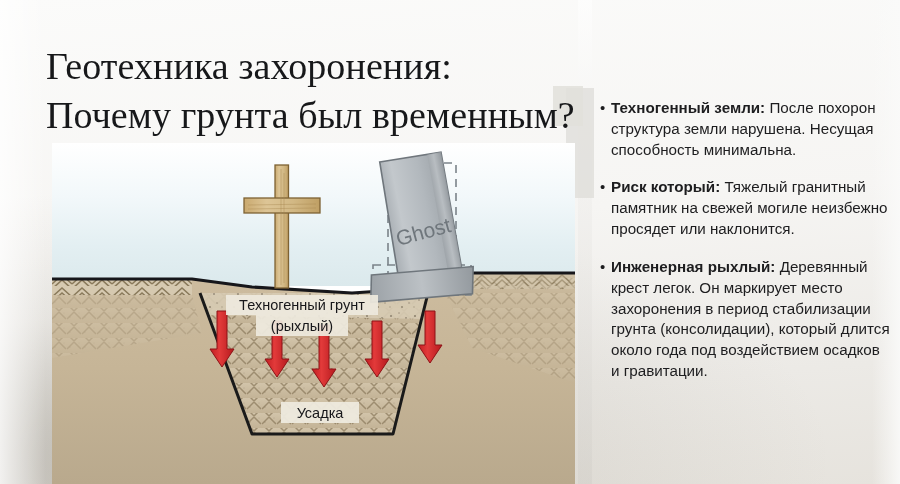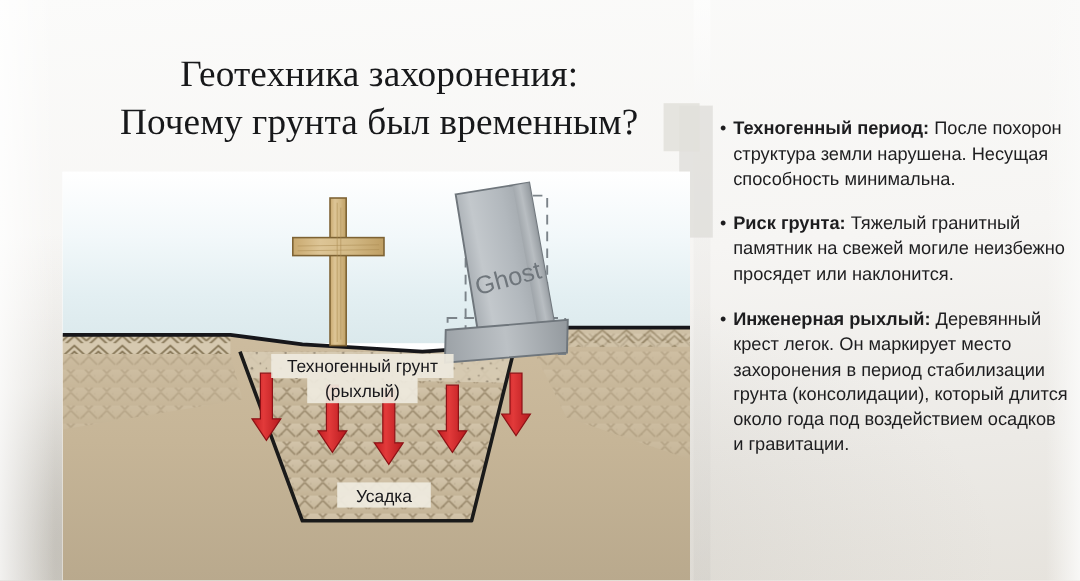--- a/index.html
+++ b/index.html
@@ -19,21 +19,21 @@
   .bg-band{position:absolute;pointer-events:none;}
   .band-a{left:578px;top:0;width:14px;height:484px;background:linear-gradient(180deg,rgba(255,255,255,0.55),rgba(208,205,199,0.45));}
   .band-b{left:566px;top:88px;width:28px;height:110px;background:rgba(222,220,216,0.75);}
   .band-c{left:872px;top:0;width:28px;height:484px;background:linear-gradient(90deg,rgba(255,255,255,0),rgba(250,250,249,0.9));}
   .band-d{left:0;top:0;width:46px;height:484px;background:linear-gradient(90deg,rgba(255,255,255,0.75),rgba(255,255,255,0));}
 
   
   #title{
     position:absolute;left:46px;top:42px;width:540px;
     font-family:"Liberation Serif", serif;
-    font-size:31px;line-height:1.30;color:#17181a;letter-spacing:0.1px;text-align:center;
+    font-size:38px;line-height:1.30;color:#17181a;letter-spacing:0.1px;
   }
   #title .l{display:block;white-space:nowrap;}
   .title-chip{position:absolute;left:553px;top:86px;width:30px;height:40px;background:rgba(226,224,219,0.85);}
 
   
   #diagram{
     position:absolute;left:52px;top:143px;width:523px;height:341px;
     overflow:hidden;background:#ffffff;
   }
   #diagram svg{display:block;}
@@ -205,26 +205,26 @@
         <rect x="229" y="259" width="78" height="21" fill="#eeeade" opacity="0.95"></rect>
         <text id="subL" x="268" y="275" font-family="Liberation Sans, sans-serif" font-size="14.5" fill="#17171a" text-anchor="middle">Усадка</text>
       </g>
     </svg>
   </div>
 
   <div id="bullets">
 
     <div class="bullet">
       <span class="dot">•</span>
-      <span class="btext"><span class="blead">Техногенный период:</span><span> После похорон структура земли нарушена. Несущая способность минимальна.</span></span>
+      <span class="btext"><span class="blead">Техногенный земли:</span><span> После похорон структура земли нарушена. Несущая способность минимальна.</span></span>
     </div>
 
     <div class="bullet">
       <span class="dot">•</span>
-      <span class="btext"><span class="blead">Риск грунта:</span><span> Тяжелый гранитный памятник на свежей могиле неизбежно просядет или наклонится.</span></span>
+      <span class="btext"><span class="blead">Риск который:</span><span> Тяжелый гранитный памятник на свежей могиле неизбежно просядет или наклонится.</span></span>
     </div>
 
     <div class="bullet">
       <span class="dot">•</span>
       <span class="btext"><span class="blead">Инженерная рыхлый:</span><span> Деревянный крест легок. Он маркирует место захоронения в период стабилизации грунта (консолидации), который длится около года под воздействием осадков и гравитации.</span></span>
     </div>
 
   </div>
 </div>
 

